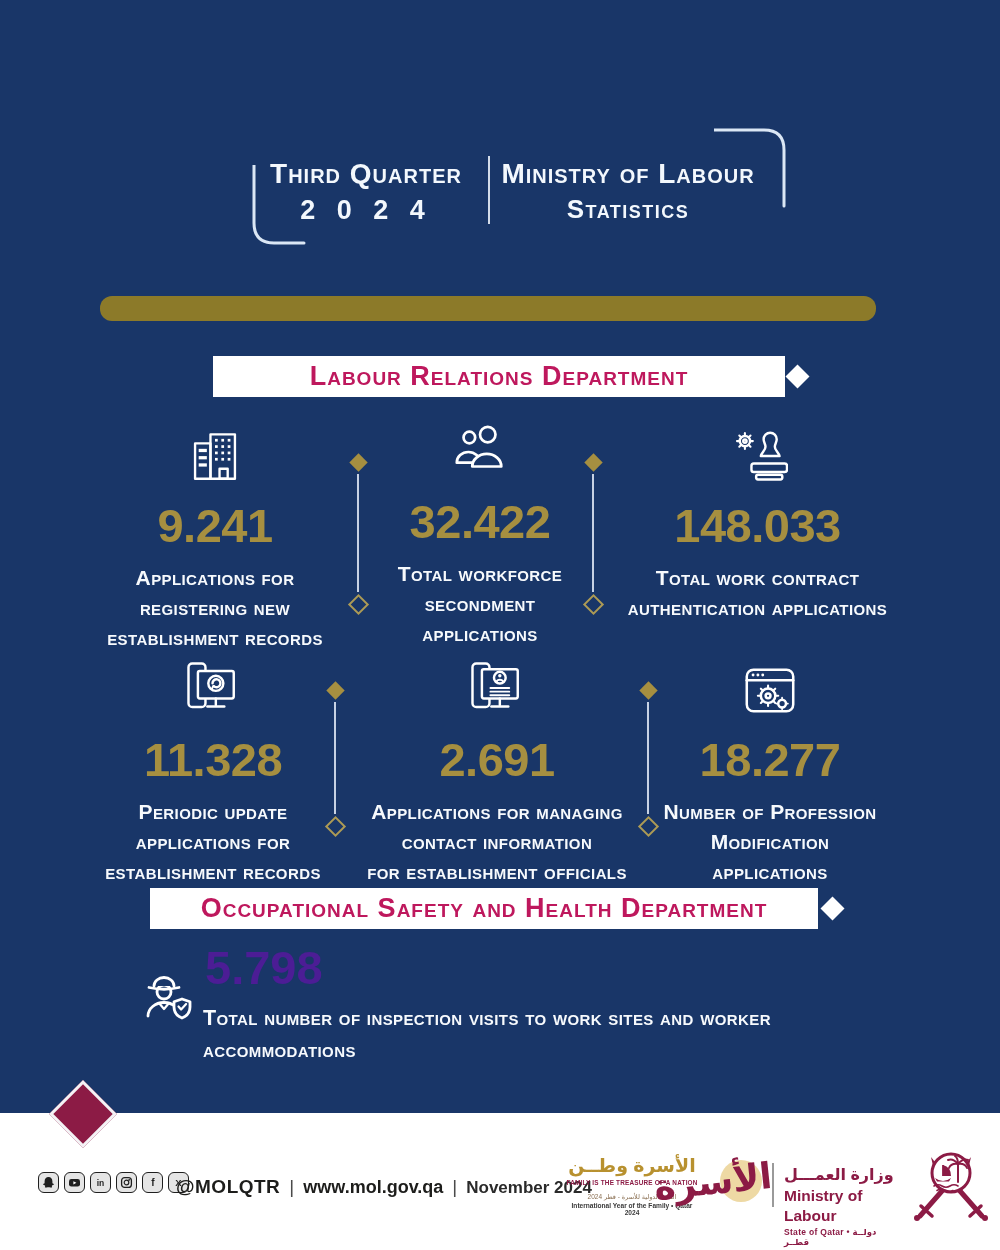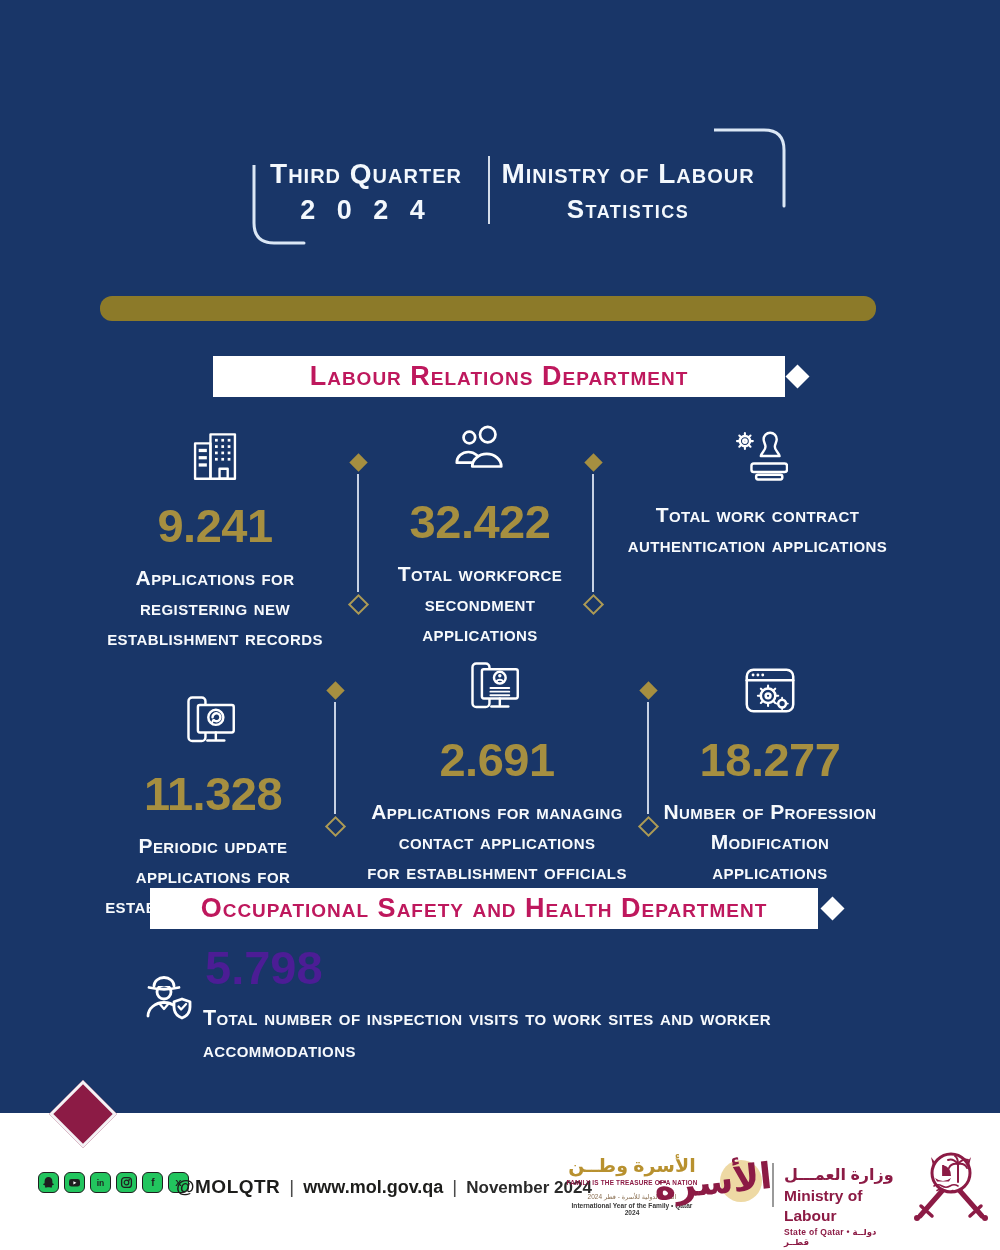--- a/index.html
+++ b/index.html
@@ -41,21 +41,21 @@
   .osh-value{position:absolute;left:205px;top:944px;font-size:47px;font-weight:bold;color:#4c1d95;line-height:1;}
   .osh-label{position:absolute;left:203px;top:1002px;width:730px;font-size:21.5px;font-weight:bold;color:#f7fafd;
              font-variant:small-caps;letter-spacing:.4px;line-height:1.5;white-space:pre-line;text-align:left;}
 
   .maroon-diamond{position:absolute;left:59px;top:1090px;width:42px;height:42px;background:#8c1b45;
                   border:3px solid #f4f2f5;transform:rotate(45deg);}
 
   
   .social-row{position:absolute;left:38px;top:1172px;display:flex;gap:5px;}
   .social{width:21px;height:21px;border:1.6px solid #1f1f1f;border-radius:6px;display:flex;align-items:center;
-          justify-content:center;background:#22c55e;box-sizing:border-box;}
+          justify-content:center;background:#e5e5e5;box-sizing:border-box;}
   .foot-text{position:absolute;left:176px;top:1176px;display:flex;align-items:flex-end;gap:9px;color:#1d1d1b;}
   .foot-handle{font-size:19px;font-weight:bold;letter-spacing:.5px;}
   .foot-sep{font-size:19px;color:#4a4a4a;font-weight:300;}
   .foot-site{font-size:18px;font-weight:bold;}
   .foot-date{font-size:17px;font-weight:600;color:#2a2a2a;}
 
   .family-logo{position:absolute;left:566px;top:1156px;width:132px;text-align:center;}
   .family-ar{color:#b8912f;font-size:19px;font-weight:bold;direction:rtl;line-height:1.1;}
   .family-tag{color:#8c1b45;font-size:6.4px;font-weight:bold;letter-spacing:.2px;margin-top:2px;}
   .family-ar-small{color:#8a6f52;font-size:6.5px;direction:rtl;margin-top:7px;}
@@ -171,36 +171,37 @@
               <line x1="24" y1="8" x2="21.8" y2="10.2"></line>
             <line x1="12" y1="20" x2="14.2" y2="17.8"></line>
               <line x1="24" y1="20" x2="21.8" y2="17.8"></line>
           </g>
           <path d="M40,20 c0,-3 -2,-4.5 -2,-8 a7,7 0 0 1 14,0 c0,3.5 -2,5 -2,8 c0,4 4,6 5,10 h-20 c1,-4 5,-6 5,-10 z"></path>
           <rect x="25" y="38" width="38" height="9" rx="2.5"></rect>
           <rect x="30" y="50" width="28" height="5" rx="2"></rect>
         </g>
       </svg>
     </div>
+    <div class="value">148.033</div>
     <div class="label">Total work contract
 authentication applications</div>
   </div>
 
   <div class="vdiv" style="left:351px;top:456px;">
     <div class="d-solid"></div>
       <div class="d-line" style="height:118px;"></div>
       <div class="d-outline"></div>
   </div>
   <div class="vdiv" style="left:586px;top:456px;">
     <div class="d-solid"></div>
       <div class="d-line" style="height:118px;"></div>
       <div class="d-outline"></div>
   </div>
 
-  <div class="stat r2" style="left:63px;top:684px;width:300px;">
+  <div class="stat r2" style="left:63px;top:650px;width:300px;">
     <div class="icon">
       <svg width="66" height="62" viewBox="0 0 70 62">
         <g fill="none" stroke="#fff" stroke-width="2.6" stroke-linecap="round" stroke-linejoin="round">
           <rect x="9" y="4" width="18" height="46" rx="4"></rect>
           <rect x="19" y="12" width="38" height="29" rx="2" fill="#193668"></rect>
           <circle cx="38" cy="25" r="8"></circle>
           <path d="M34.5,25 a4.2,4.2 0 1 1 1.6,3.2"></path>
           <path d="M34,30.5 l1.2,-2.8 l2.8,1.2" stroke-width="2"></path>
           <line x1="38" y1="41" x2="38" y2="48"></line>
           <line x1="29" y1="49.5" x2="47" y2="49.5"></line>
@@ -225,21 +226,21 @@
           <line x1="28" y1="30" x2="48" y2="30" stroke-width="2"></line>
           <line x1="28" y1="33.8" x2="48" y2="33.8" stroke-width="2"></line>
           <line x1="28" y1="37.6" x2="48" y2="37.6" stroke-width="2"></line>
           <line x1="38" y1="41" x2="38" y2="48"></line>
           <line x1="29" y1="49.5" x2="47" y2="49.5"></line>
         </g>
       </svg>
     </div>
     <div class="value">2.691</div>
     <div class="label">Applications for managing
-contact applications
+contact information
 for establishment officials</div>
   </div>
 
   <div class="stat r2" style="left:620px;top:650px;width:300px;">
     <div class="icon">
       <svg width="62" height="60" viewBox="0 0 64 62">
         <g fill="none" stroke="#fff" stroke-width="2.6" stroke-linecap="round" stroke-linejoin="round">
           <rect x="8" y="10" width="48" height="43" rx="7"></rect>
           <line x1="8" y1="21" x2="56" y2="21"></line>
           <g fill="#fff" stroke="none">

